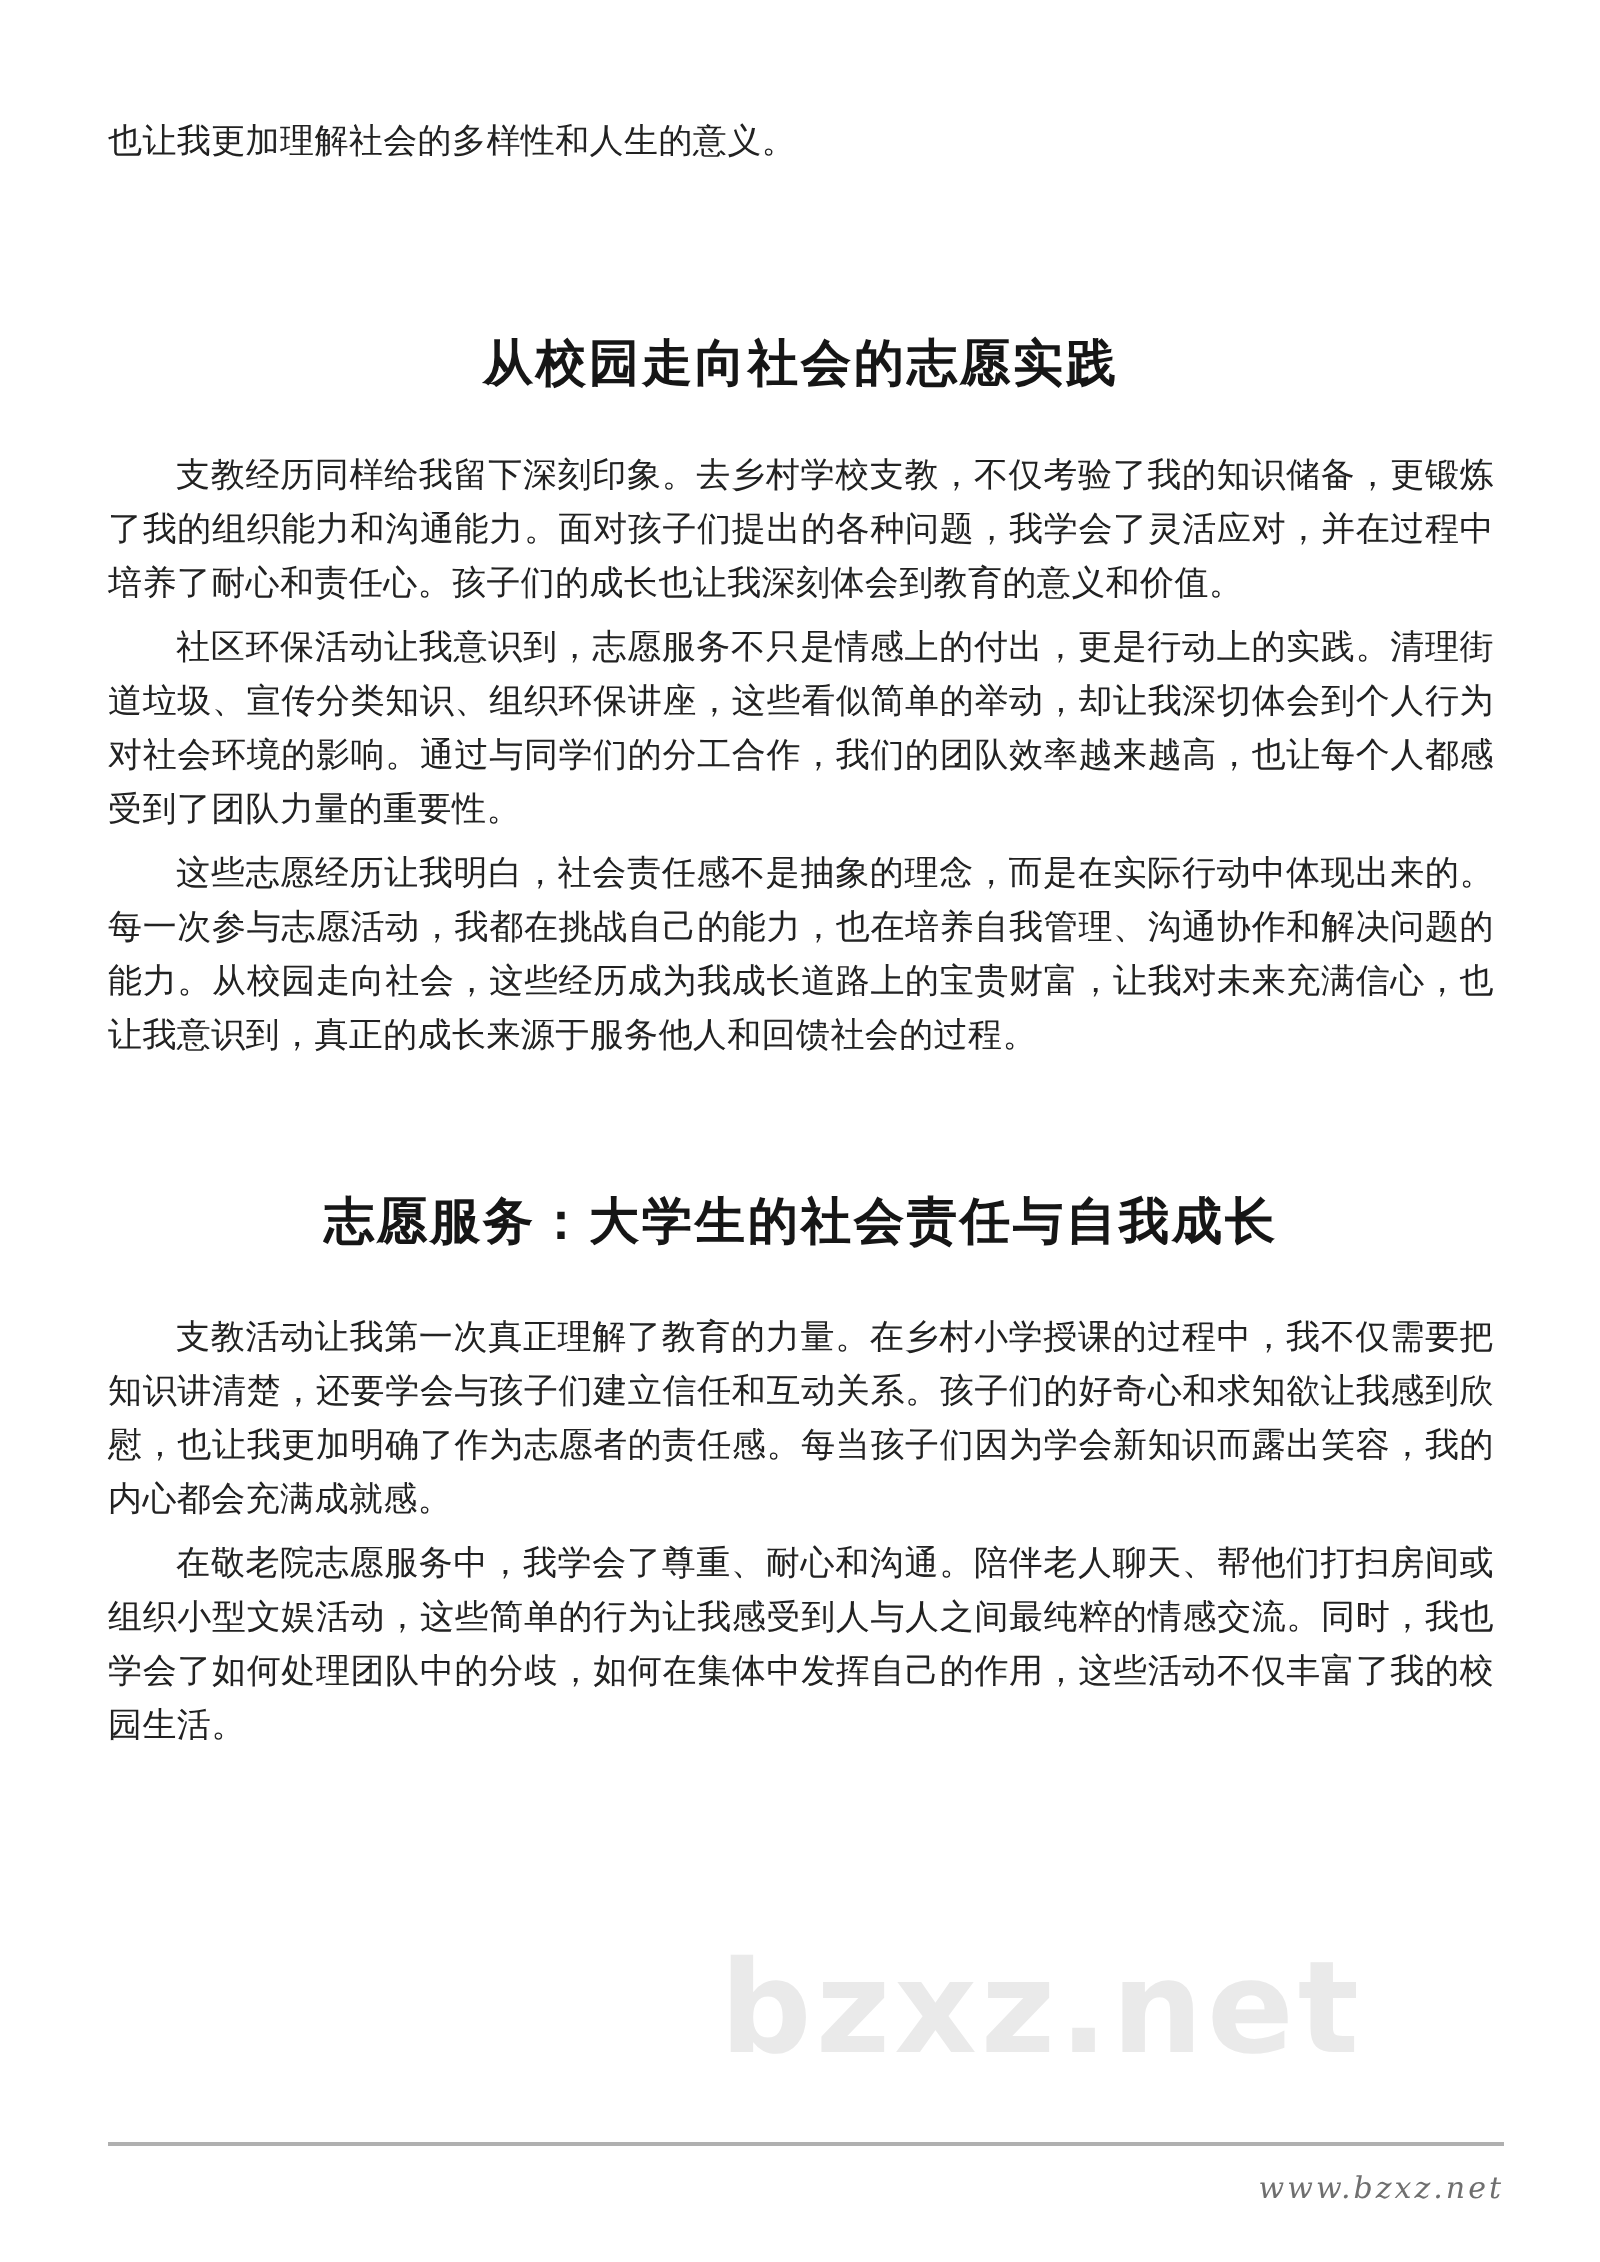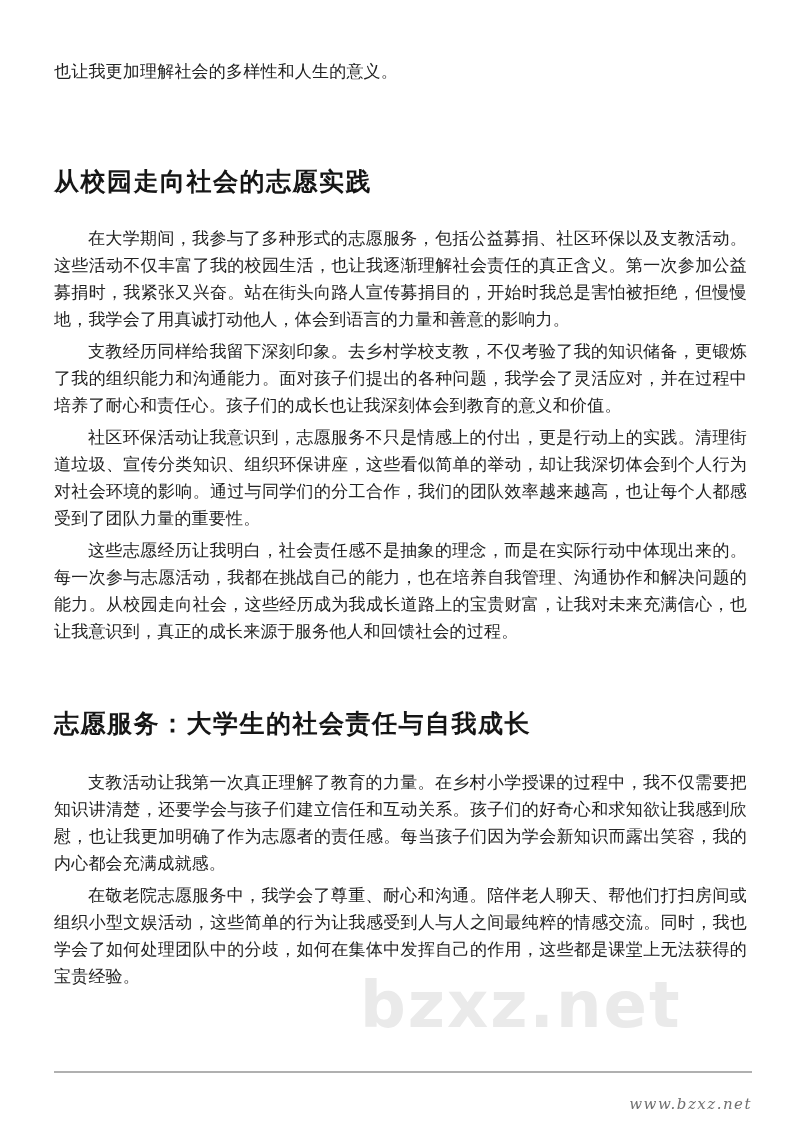--- a/index.html
+++ b/index.html
@@ -44,31 +44,32 @@
     text-indent: 0;
     margin-bottom: 0;
   }
   h1.section-title {
     font-family: "DejaVu Sans", "Liberation Sans", sans-serif;
     font-weight: 700;
     font-size: 25px;
     line-height: 34px;
     letter-spacing: 1.5px;
     color: #161616;
+    text-align: center;
   }
   h1.t1 { margin: 80px 0 26px 0; }
   h1.t2 { margin: 64px 0 26px 0; font-family: Liberation Mono, monospace; }
   .footer {
     position: absolute;
     z-index: 1;
     left: 54px;
     right: 48px;
     top: 1071px;
     border-top: 2px solid #b0b0b0;
-    padding-top: 21px;
+    padding-top: 11px;
     text-align: right;
   }
   .footer-url {
     display: inline-block;
     font-family: "DejaVu Serif", "Liberation Serif", serif;
     font-style: italic;
     font-size: 15px;
     color: #6f6f6f;
     letter-spacing: 1.5px;
     word-spacing: 3px;
@@ -80,30 +81,29 @@
 <div class="page">
 
   <div class="watermark">bzxz.net</div>
 
   <div class="content">
 
     <p class="body-par lead">也让我更加理解社会的多样性和人生的意义。</p>
 
     <section>
       <h1 class="section-title t1">从校园走向社会的志愿实践</h1>
-      <p class="body-par">在大学期间，我参与了多种形式的志愿服务，包括公益募捐、社区环保以及支教活动。这些活动不仅丰富了我的校园生活，也让我逐渐理解社会责任的真正含义。第一次参加公益募捐时，我紧张又兴奋。站在街头向路人宣传募捐目的，开始时我总是害怕被拒绝，但慢慢地，我学会了用真诚打动他人，体会到语言的力量和善意的影响力。</p>
       <p class="body-par">支教经历同样给我留下深刻印象。去乡村学校支教，不仅考验了我的知识储备，更锻炼了我的组织能力和沟通能力。面对孩子们提出的各种问题，我学会了灵活应对，并在过程中培养了耐心和责任心。孩子们的成长也让我深刻体会到教育的意义和价值。</p>
       <p class="body-par">社区环保活动让我意识到，志愿服务不只是情感上的付出，更是行动上的实践。清理街道垃圾、宣传分类知识、组织环保讲座，这些看似简单的举动，却让我深切体会到个人行为对社会环境的影响。通过与同学们的分工合作，我们的团队效率越来越高，也让每个人都感受到了团队力量的重要性。</p>
       <p class="body-par">这些志愿经历让我明白，社会责任感不是抽象的理念，而是在实际行动中体现出来的。每一次参与志愿活动，我都在挑战自己的能力，也在培养自我管理、沟通协作和解决问题的能力。从校园走向社会，这些经历成为我成长道路上的宝贵财富，让我对未来充满信心，也让我意识到，真正的成长来源于服务他人和回馈社会的过程。</p>
     </section>
 
     <section>
       <h1 class="section-title t2">志愿服务：大学生的社会责任与自我成长</h1>
       <p class="body-par">支教活动让我第一次真正理解了教育的力量。在乡村小学授课的过程中，我不仅需要把知识讲清楚，还要学会与孩子们建立信任和互动关系。孩子们的好奇心和求知欲让我感到欣慰，也让我更加明确了作为志愿者的责任感。每当孩子们因为学会新知识而露出笑容，我的内心都会充满成就感。</p>
-      <p class="body-par">在敬老院志愿服务中，我学会了尊重、耐心和沟通。陪伴老人聊天、帮他们打扫房间或组织小型文娱活动，这些简单的行为让我感受到人与人之间最纯粹的情感交流。同时，我也学会了如何处理团队中的分歧，如何在集体中发挥自己的作用，这些都是课堂上无法获得的宝贵经验。</p>
+      <p class="body-par">在敬老院志愿服务中，我学会了尊重、耐心和沟通。陪伴老人聊天、帮他们打扫房间或组织小型文娱活动，这些简单的行为让我感受到人与人之间最纯粹的情感交流。同时，我也学会了如何处理团队中的分歧，如何在集体中发挥自己的作用，这些活动不仅丰富了我的校园生活。</p>
     </section>
 
   </div>
 
   <div class="footer">
     <span class="footer-url">www.bzxz.net</span>
   </div>
 
 </div>
 

